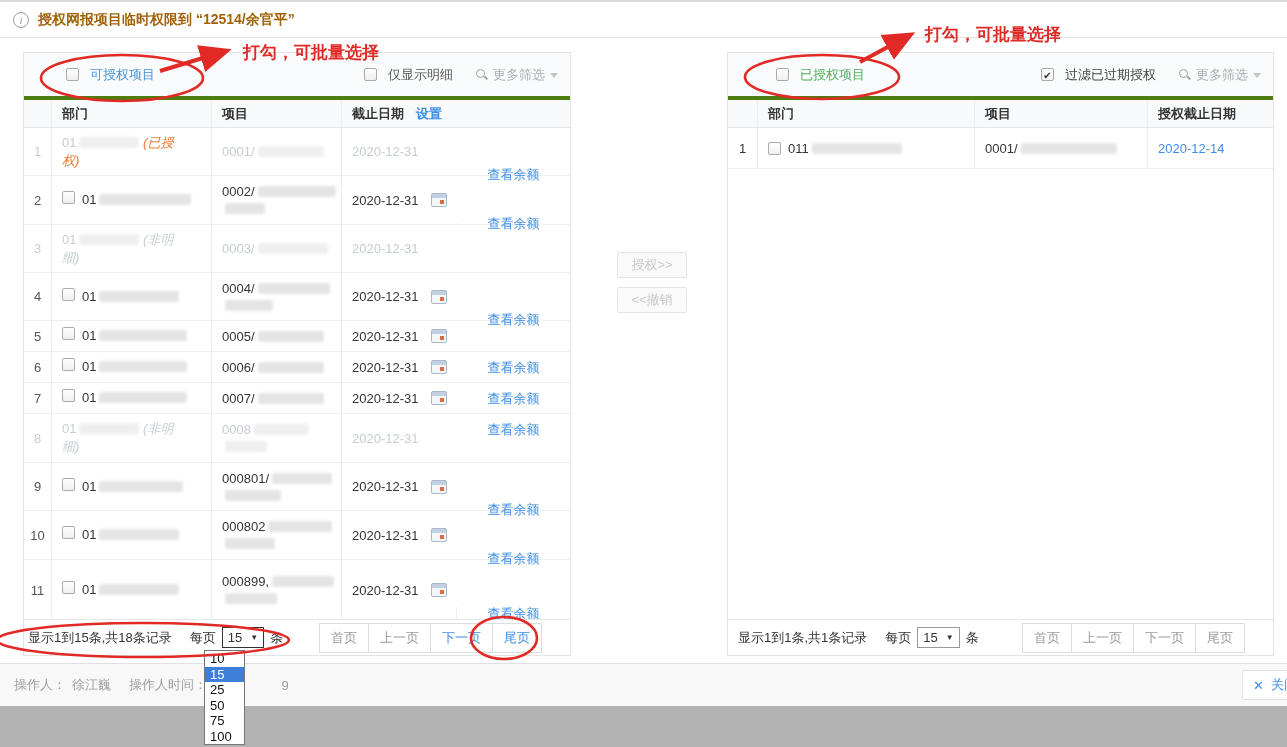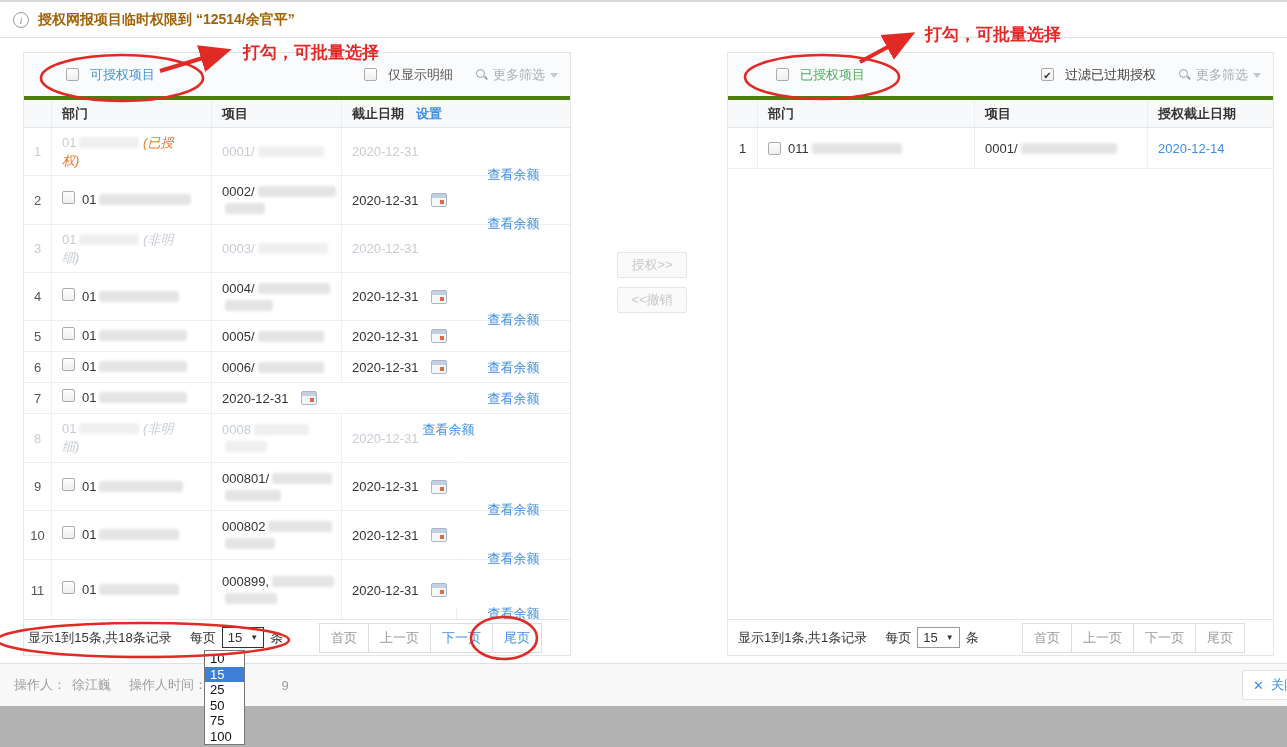--- a/index.html
+++ b/index.html
@@ -295,20 +295,25 @@
           <span class="cal-icon"></span>
         </div>
         <div class="cell c-bal">
           <span class="link">查看余额</span>
         </div>
       </div>
       <div class="trow" style="height: 31px;">
         <div class="cell c-num">7</div>
         <div class="cell c-dept">
           <div style="line-height: 18px;"><span class="cb"></span><span class="txt">01</span><span class="blur" style="width: 88px;"></span></div>
+        </div>
+        <div class="cell c-proj">
+          <div class="proj-lines">
+            <div><span class="txt">0007/</span><span class="blur" style="width: 66px;"></span></div>
+          </div>
         </div>
         <div class="cell c-date">
           <span class="dateval">2020-12-31</span>
           <span class="cal-icon"></span>
         </div>
         <div class="cell c-bal">
           <span class="link">查看余额</span>
         </div>
       </div>
       <div class="trow disabled" style="height: 49px;">

